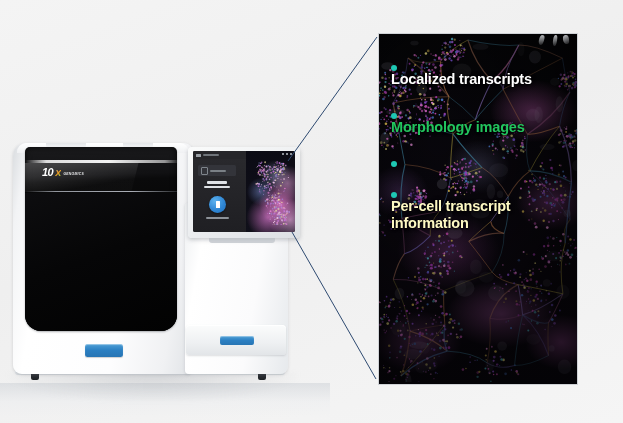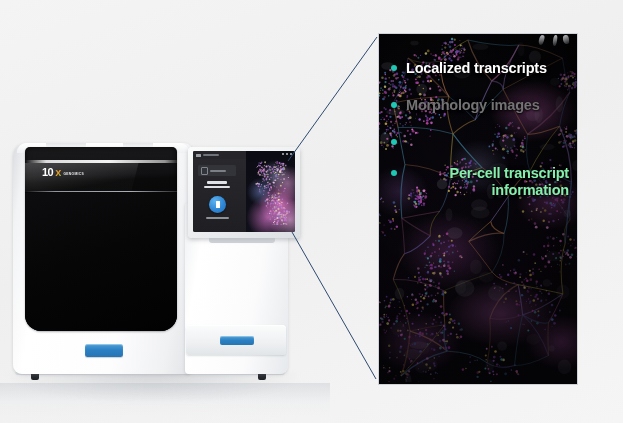--- a/index.html
+++ b/index.html
@@ -113,20 +113,21 @@
     width: 152px;
     height: 184px;
     border-radius: 5px 5px 16px 16px;
     background:
       linear-gradient(178deg,
         #1b1b1d 0%, #111113 16%, #0a0a0b 19%,
         #080808 30%, #060607 70%, #030303 100%);
     box-shadow: inset 0 0 6px rgba(0,0,0,0.8),
                 0 1px 2px rgba(60,65,72,0.4);
     overflow: hidden;
+    font-style: italic;
   }
   
   .glass-band {
     position: absolute;
     left: 0;
     top: 13px;
     width: 100%;
     height: 3px;
     background: linear-gradient(90deg,
                 rgba(255,255,255,0.0) 0%,
@@ -488,20 +489,21 @@
     position: relative;
     z-index: 5;
     list-style: none;
     margin: 0;
     padding: 26px 8px 0 12px;
   }
   .feature-item {
     display: flex;
     align-items: flex-start;
     margin-bottom: 20px;
+    flex-direction: column;
   }
   .feature-bullet {
     flex: 0 0 auto;
     width: 6px;
     height: 6px;
     border-radius: 50%;
     background: #1ec8b4;
     margin-top: 5px;
     margin-right: 9px;
   }
@@ -2559,25 +2561,25 @@
     <div class="scuff s2"></div>
     <div class="scuff s3"></div>
 
     <ul class="feature-list">
         <li class="feature-item">
           <span class="feature-bullet" style="background: rgb(30, 200, 180);"></span>
           <span class="feature-text" style="color: rgb(255, 255, 255);">Localized transcripts</span>
         </li>
         <li class="feature-item">
           <span class="feature-bullet" style="background: rgb(30, 200, 180);"></span>
-          <span class="feature-text" style="color: #737373;">Morphology images</span>
+          <span class="feature-text" style="color: #22c55e;">Morphology images</span>
         </li>
         <li class="feature-item">
           <span class="feature-bullet" style="background: rgb(30, 200, 180);"></span>
         </li>
         <li class="feature-item">
           <span class="feature-bullet" style="background: rgb(30, 200, 180);"></span>
-          <span class="feature-text" style="color: #86efac; text-align: right;">Per-cell transcript information</span>
+          <span class="feature-text" style="color: #fef9c3;">Per-cell transcript information</span>
         </li>
       </ul>
   </div>
 
 </div>
 
 </body></html>

